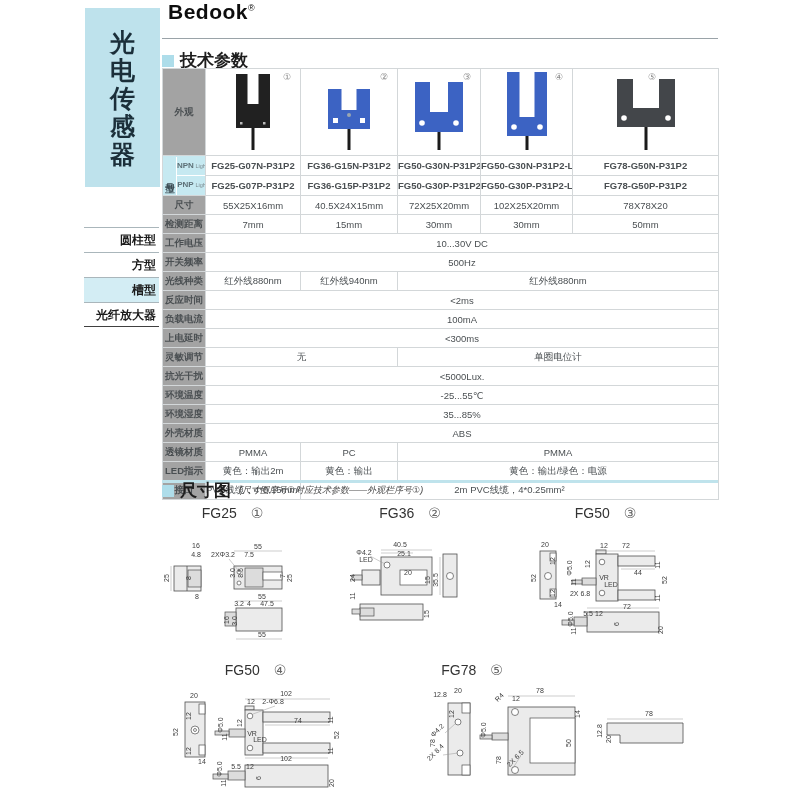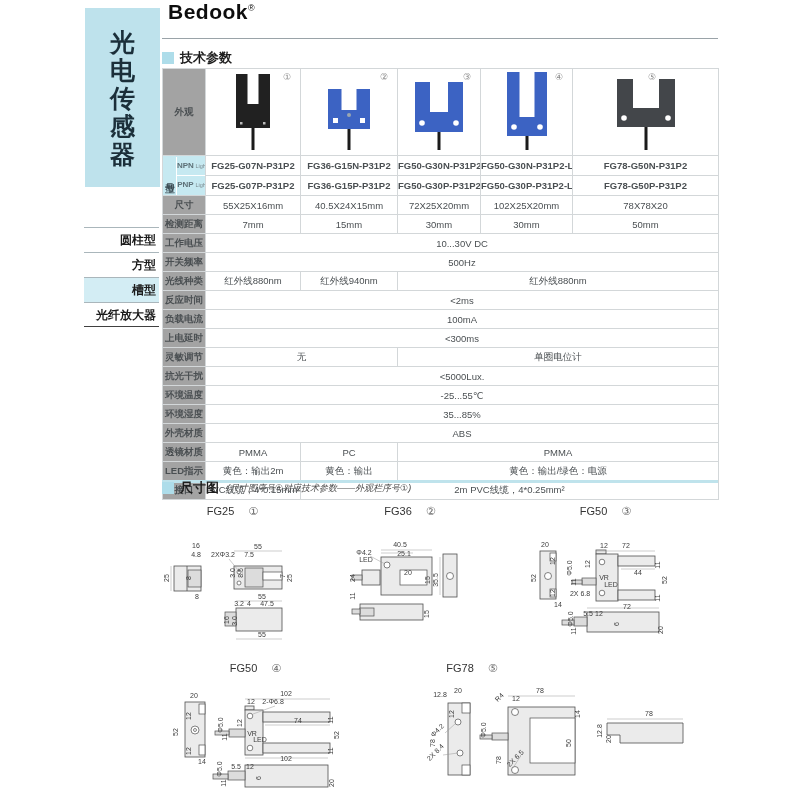--- a/index.html
+++ b/index.html
@@ -13,21 +13,21 @@
   .menu-item{height:25px;line-height:25px;text-align:right;padding-right:3px;font-size:12px;
     font-weight:bold;color:#1c1c1c;border-top:1px solid #aab6bb;box-sizing:border-box;}
   .menu-item:last-child{border-bottom:1px solid #404040;}
   .menu-item.active{background:#d3edf4;}
   
   .logo{position:absolute;left:168px;top:0;font-size:21px;font-weight:800;color:#0d0d0d;letter-spacing:.5px;}
   .logo sup{font-size:9px;font-weight:400;}
   .toprule{position:absolute;left:162px;top:38px;width:556px;height:1px;background:#9aa3a8;}
   .sec-head{position:absolute;display:flex;align-items:center;gap:6px;}
   .sec-head .sq{width:12px;height:12px;background:#aeddea;}
-  .sec-head .tt{font-size:13px;font-weight:bold;color:#1d1d1d;}
+  .sec-head .tt{font-size:17px;font-weight:bold;color:#1d1d1d;}
   .sec-head .note{font-size:9px;color:#4a4a4a;margin-left:2px;font-style:italic;}
   #tech-head{left:162px;top:49px;}
   #dim-head{left:162px;top:479px;}
   
   table.spec{position:absolute;left:162px;top:68px;width:556px;border-collapse:collapse;table-layout:fixed;}
   table.spec td{border:1px solid #d3d7d9;font-size:9.5px;color:#4a4f52;text-align:center;
     padding:0;height:18px;overflow:hidden;white-space:nowrap;}
   td.lbl{background:#a3a3a3;border:1px solid #fff;color:#344a53;font-size:10px;font-weight:bold;}
   tr.prod-row td{height:86px;}
   td.prod{position:relative;background:#fff;vertical-align:middle;}
@@ -43,21 +43,21 @@
   .mb .sub{flex:1;display:flex;flex-direction:row;align-items:center;justify-content:center;line-height:1;}
   .mb .sub+.sub{border-top:1px solid #fff;}
   .mb .l1{font-size:8px;font-weight:bold;color:#5d7077;}
   .mb .l2{font-size:6px;color:#7b8a90;transform:scale(.92);}
   td.s5{padding-right:43px;}
   td.s4{text-align:left;padding-left:64px;}
   td.s3{text-align:left;padding-left:10px;}
   td.s2{padding-right:6px;}
   .tbl-strip{position:absolute;left:162px;top:480px;width:556px;height:3px;background:#bfe3ec;}
   
-  .dlabel{position:absolute;font-size:11px;color:#333;text-align:center;}
+  .dlabel{position:absolute;font-size:14px;color:#333;text-align:center;}
   .dlabel .n{margin-left:14px;color:#666;}
   svg.diag{position:absolute;overflow:visible;}
   svg.diag .part{fill:#ebebeb;stroke:#4f4f4f;stroke-width:.8;}
   svg.diag .part2{fill:#dcdcdc;stroke:#4f4f4f;stroke-width:.7;}
   svg.diag .hole{fill:#fff;stroke:#4f4f4f;stroke-width:.7;}
   svg.diag .cut{fill:#fff;stroke:#4f4f4f;stroke-width:.7;}
   svg.diag .dim{stroke:#999;stroke-width:.5;fill:none;}
   svg.diag text{font-family:"Liberation Sans",sans-serif;font-size:7px;fill:#3c3c3c;text-anchor:middle;}
 </style>
 </head>

